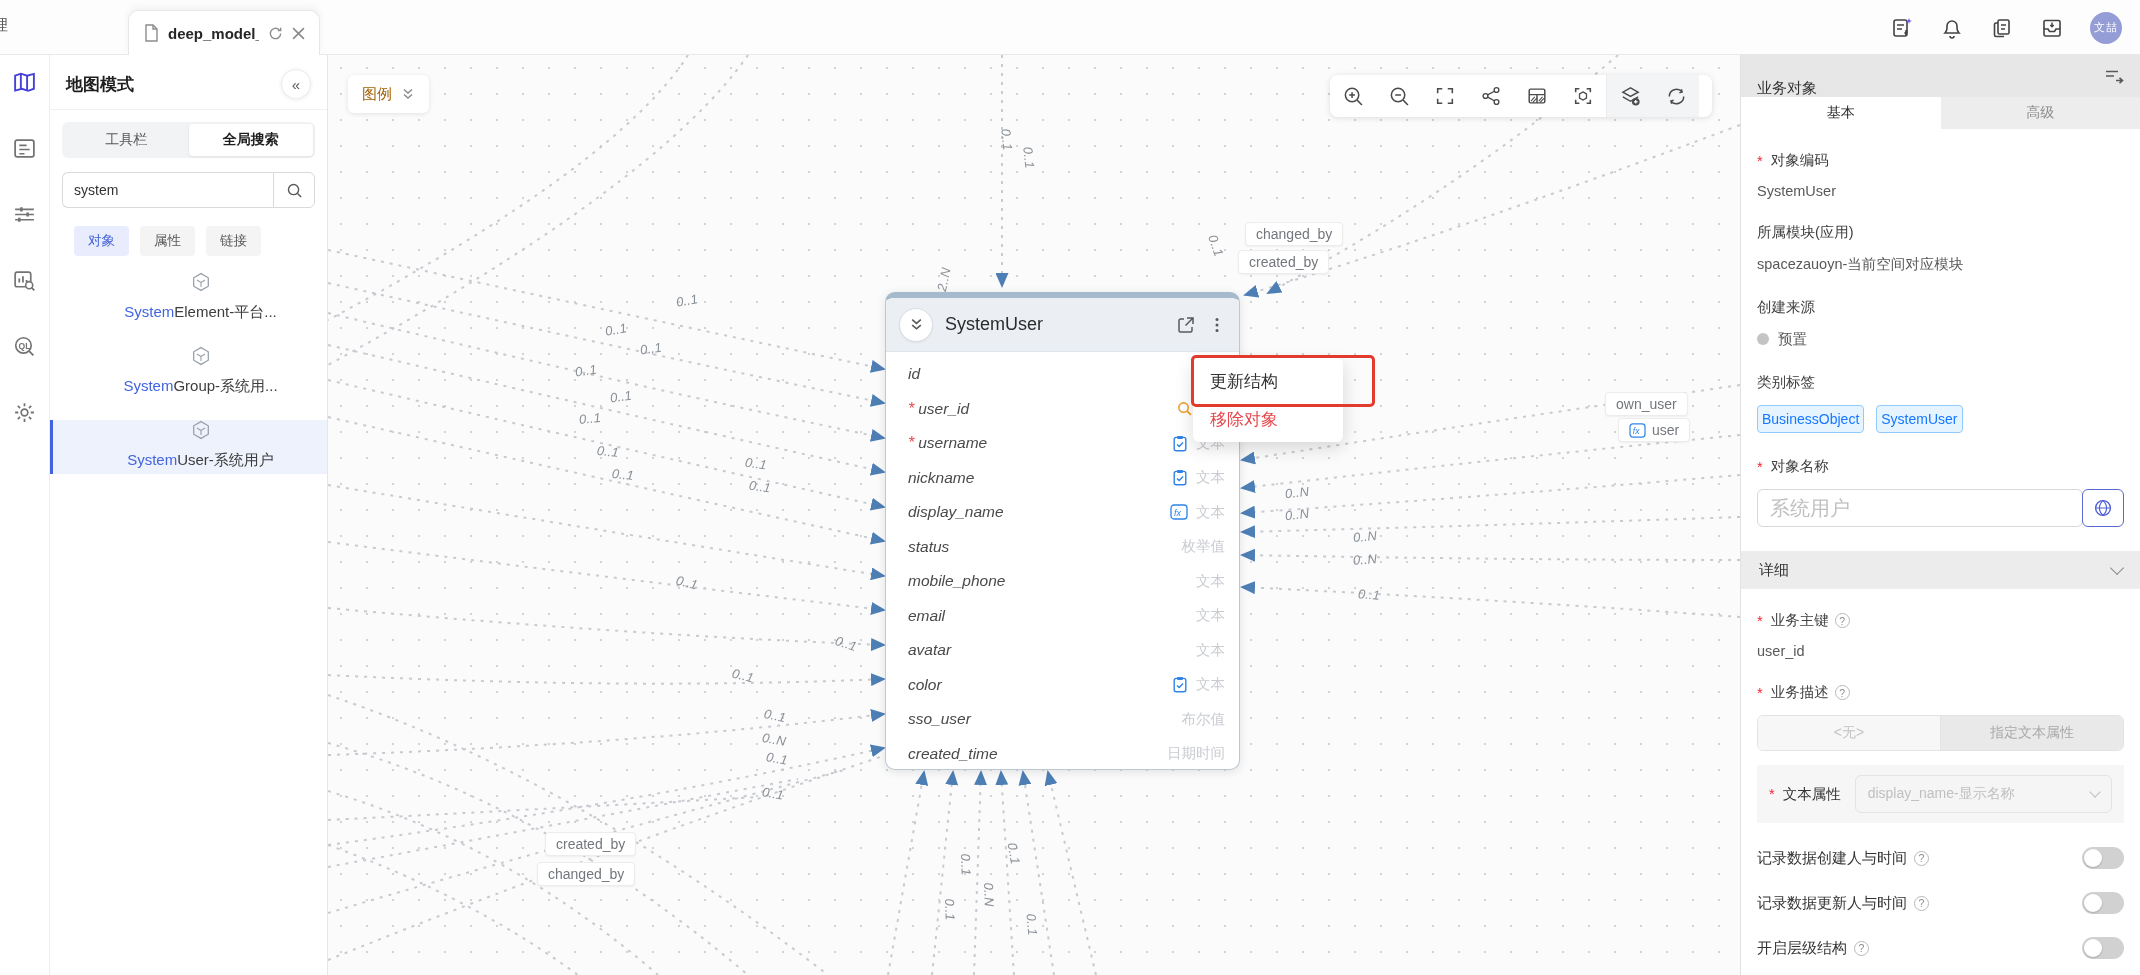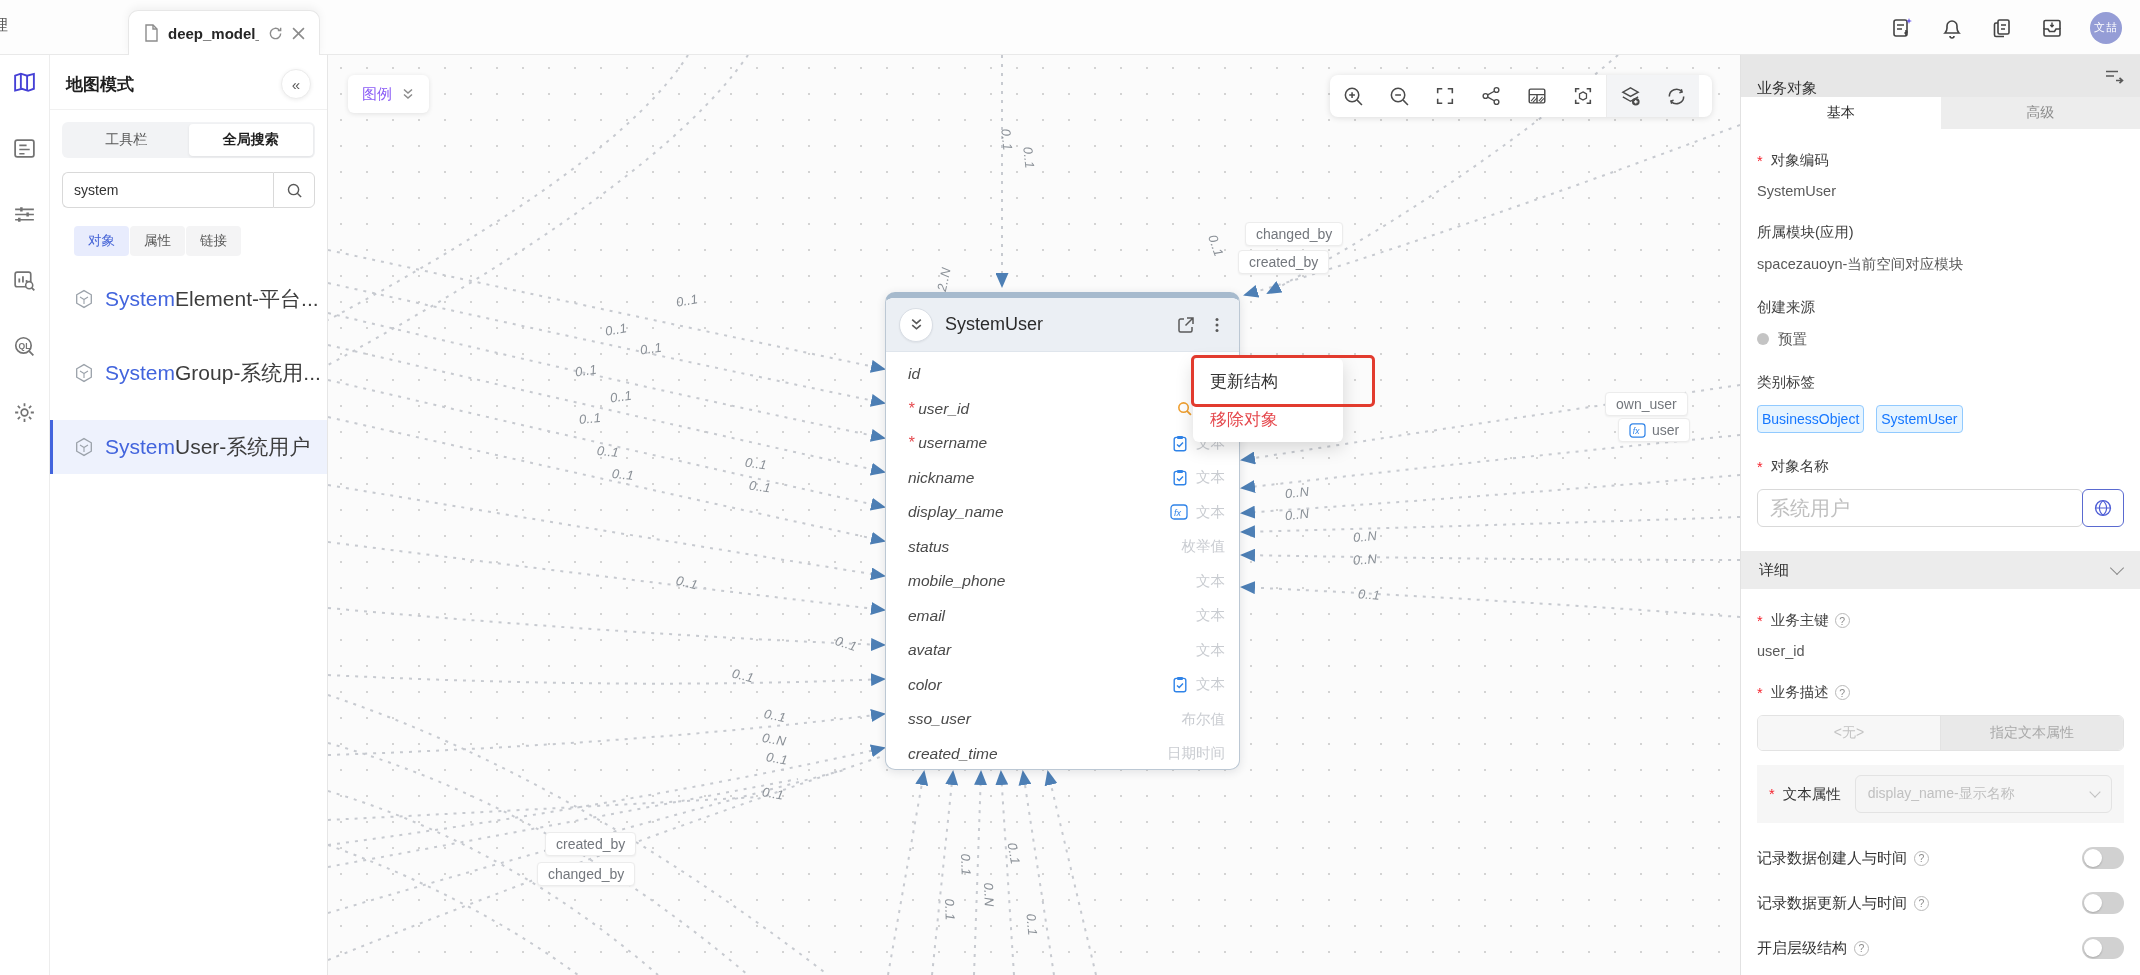--- a/index.html
+++ b/index.html
@@ -23,34 +23,34 @@
   .lpanel { position:absolute; left:50px; top:55px; width:278px; height:920px; background:#fff; border-right:1px solid #e6e6e6; }
   .lp-head { display:flex; align-items:center; justify-content:space-between; padding:14px 16px 10px 16px; border-bottom:1px solid #f1f1f1; }
   .lp-title { font-size:17px; font-weight:bold; color:#1f1f1f; }
   .collapse-btn { width:30px; height:30px; border-radius:50%; background:#fff; border:1px solid #ececec; box-shadow:0 1px 4px rgba(0,0,0,.08); color:#595959; font-size:15px; display:flex; align-items:center; justify-content:center; }
   .seg { margin:12px 12px 0 12px; background:#f2f3f5; border-radius:6px; display:flex; height:36px; padding:2px; }
   .seg-item { flex:1; display:flex; align-items:center; justify-content:center; font-size:14px; color:#595959; border-radius:4px; }
   .seg-item.active { background:#fff; font-weight:bold; color:#1f1f1f; box-shadow:0 1px 3px rgba(0,0,0,.08); }
   .search-row { margin:14px 12px 0 12px; display:flex; height:36px; }
   .search-row input { flex:1; border:1px solid #d9d9d9; border-right:none; border-radius:6px 0 0 6px; padding:0 11px; font-size:14px; color:#333; outline:none; background:#fff; }
   .search-btn { width:42px; border:1px solid #d9d9d9; border-radius:0 6px 6px 0; background:#fff; display:flex; align-items:center; justify-content:center; }
-  .chips { margin:18px 12px 3px 12px; display:flex; gap:1px;padding-left:12px; }
+  .chips { margin:18px 12px 3px 12px; display:flex; gap:11px;padding-left:12px; }
   .chip { padding:6px 14px; border-radius:4px; background:#f4f4f5; color:#595959; font-size:13.5px; }
   .chip.active { background:#e8ecfd; color:#4362d6; }
   .results { margin-top:16px; }
-  .result { height:54px; margin-bottom:20px; display:flex; align-items:center; gap:11px; padding-left:24px; font-size:21px; }
+  .result { height:54px; margin-bottom:20px; display:flex; align-items:center; gap:11px; padding-left:24px; font-size:15px;flex-direction:column; }
   .result.selected { background:#eef2fd; box-shadow:inset 3px 0 0 #4264dd; }
   .result .match { color:#4264dd; }
   .result .rest { color:#3d3d3d; }
 
   
   .canvas { position:absolute; left:328px; top:55px; width:1412px; height:920px; background:#fbfbfb; background-image:radial-gradient(#d3d3d3 1.1px, transparent 1.3px); background-size:26px 26px; overflow:hidden; }
   svg.edges { position:absolute; left:0; top:0; z-index:1; }
   .mult-layer .mult { position:absolute; z-index:2; font-size:13px; font-style:italic; color:#8a9097; white-space:nowrap; }
-  .legend { position:absolute; left:20px; top:20px; z-index:6; height:38px; background:#fff; border-radius:6px; box-shadow:0 1px 5px rgba(0,0,0,.1); display:flex; align-items:center; gap:9px; padding:0 14px; font-size:15px; color:#8b5cf6; }
+  .legend { position:absolute; left:20px; top:20px; z-index:6; height:38px; background:#fff; border-radius:6px; box-shadow:0 1px 5px rgba(0,0,0,.1); display:flex; align-items:center; gap:9px; padding:0 14px; font-size:15px; color:#a16207; }
   .ctoolbar { position:absolute; left:1002px; top:20px; z-index:6; height:42px; width:382px; background:#fff; border-radius:8px; box-shadow:0 1px 6px rgba(0,0,0,.12); display:flex; overflow:hidden; }
   .ct-btn { width:46px; display:flex; align-items:center; justify-content:center; }
   .ct-group2 { display:flex; background:#f3f4f6; border-left:1px solid #ececec; }
 
   
   .ecard { position:absolute; left:557px; top:237px; width:355px; height:478px; z-index:3; background:#fff; border:1px solid #bcc8d4; border-top:6px solid #a6bacd; border-radius:10px; box-shadow:0 2px 10px rgba(31,45,61,.12); overflow:hidden; }
   .e-head { height:54px; background:#ebeff4; border-bottom:1px solid #dfe5ec; display:flex; align-items:center; gap:12px; padding:0 13px; }
   .circle-btn { width:34px; height:34px; border-radius:50%; background:#fff; border:1px solid #d9dee5; box-shadow:0 1px 2px rgba(0,0,0,.06); display:flex; align-items:center; justify-content:center; }
   .e-title { flex:1; font-size:18px; color:#2b2b2b; }
   .e-body { padding-top:5px; }

